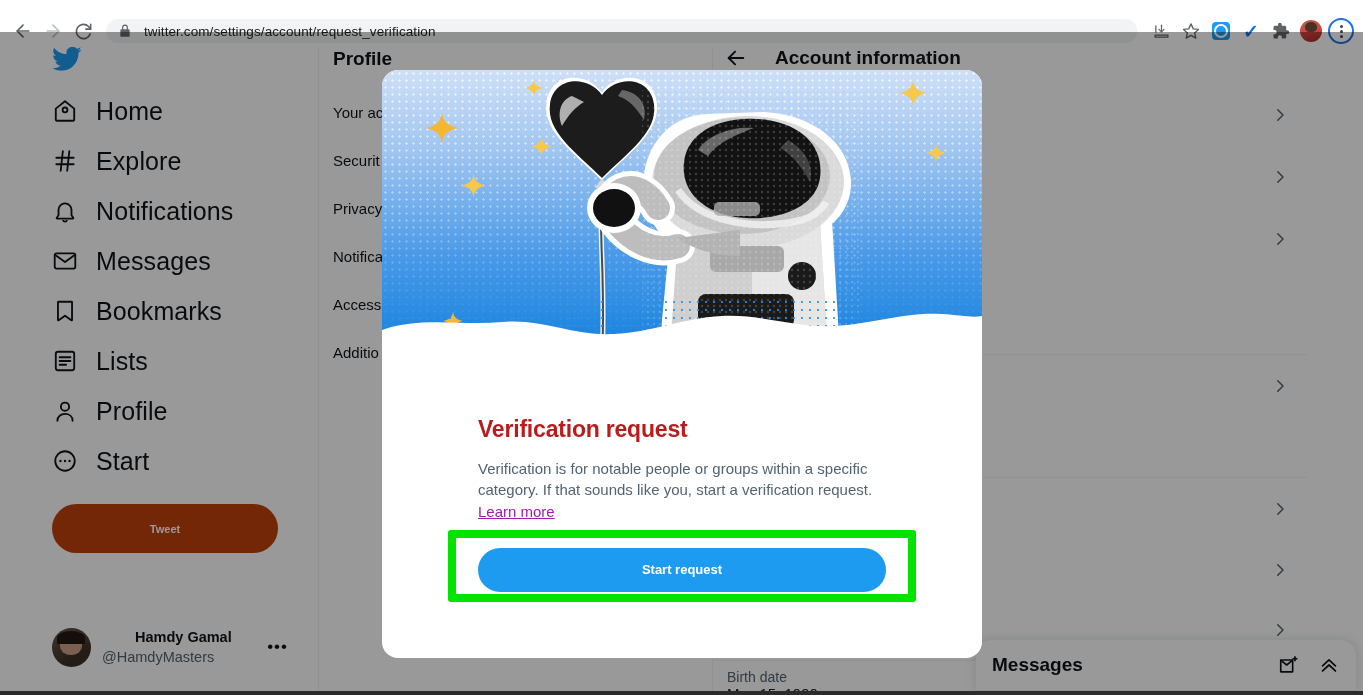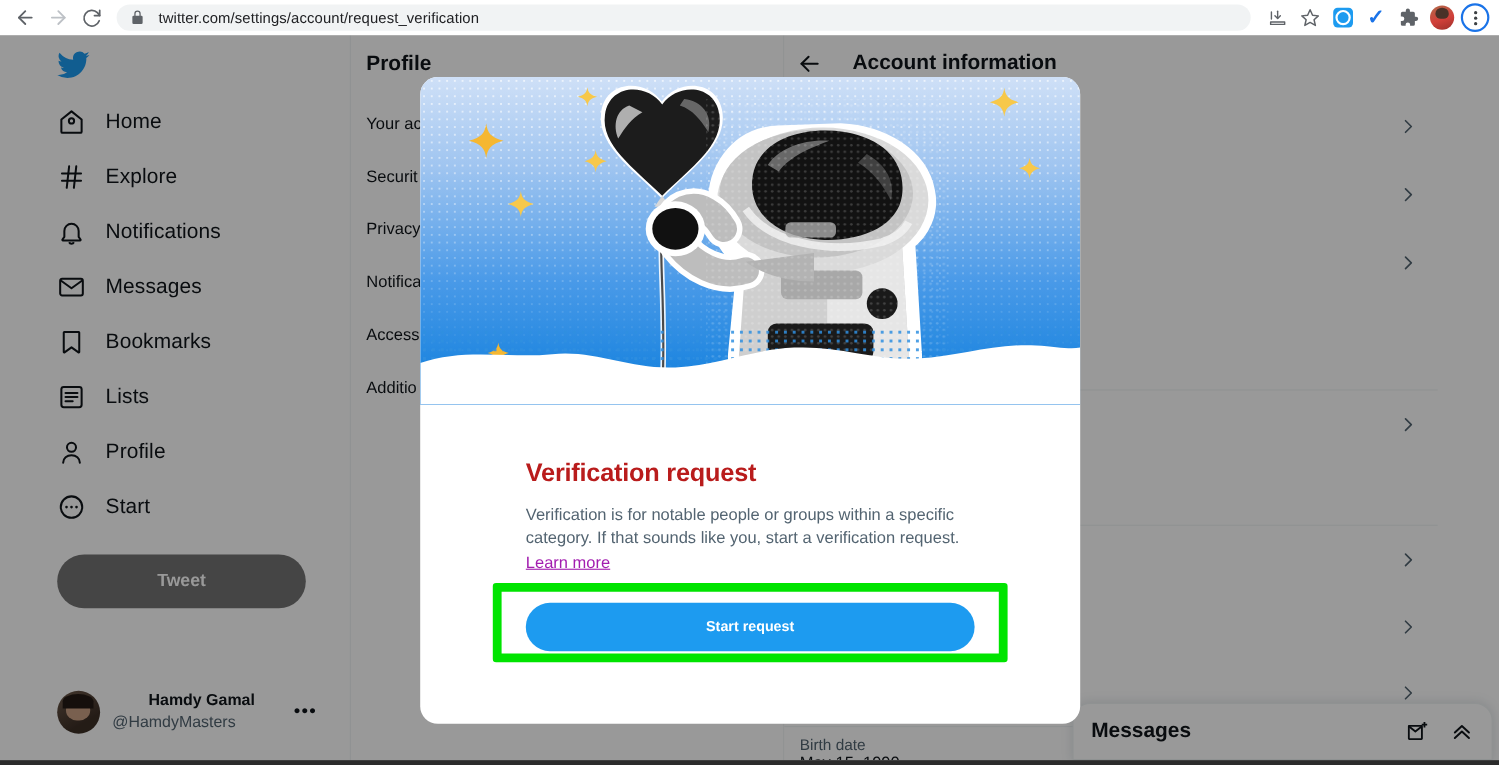--- a/index.html
+++ b/index.html
@@ -5,21 +5,21 @@
   * { box-sizing: border-box; margin: 0; padding: 0; }
   html, body {
     width: 1363px; height: 695px;
     overflow: hidden;
     font-family: "Liberation Sans", sans-serif;
     background: #ffffff;
   }
 
   
   .browser-bar {
-    position: absolute; top: 0; left: 0;
+    position: absolute; top: 15px; left: 0;
     width: 1363px; height: 32px;
     background: #ffffff;
     display: flex; align-items: center;
     z-index: 50;
   }
   .nav-btn {
     width: 30px; height: 30px;
     display: flex; align-items: center; justify-content: center;
     color: #5f6368;
     flex: 0 0 auto;
@@ -102,31 +102,31 @@
   .tw-logo { margin-top: 12px; width: 30px; height: 30px; color: #1d9bf0; }
   .nav-list { margin-top: 12px; }
   .nav-item {
     display: flex; align-items: center;
     height: 50px;
     gap: 18px;
     color: #0f1419;
   }
   .nav-icon { width: 26px; height: 26px; flex: 0 0 auto; color: #0f1419; }
   .nav-label {
-    font-size: 19px;
+    font-size: 25px;
     color: #0f1419;
     letter-spacing: 0.1px;
   }
   .tweet-btn {
     margin-top: 18px;
     width: 226px; height: 49px;
     border-radius: 25px;
-    background: #737373;
+    background: #c2410c;
     color: #fff;
-    font-size: 16px; font-weight: bold;
+    font-size: 11px; font-weight: bold;
     display: flex; align-items: center; justify-content: center;
     border: none;
     font-family: "Liberation Sans", sans-serif;
   }
   .account-box {
     position: absolute; bottom: 18px; left: 52px;
     width: 240px; height: 52px;
     display: flex; align-items: center; gap: 11px;
   }
   .acct-avatar {

